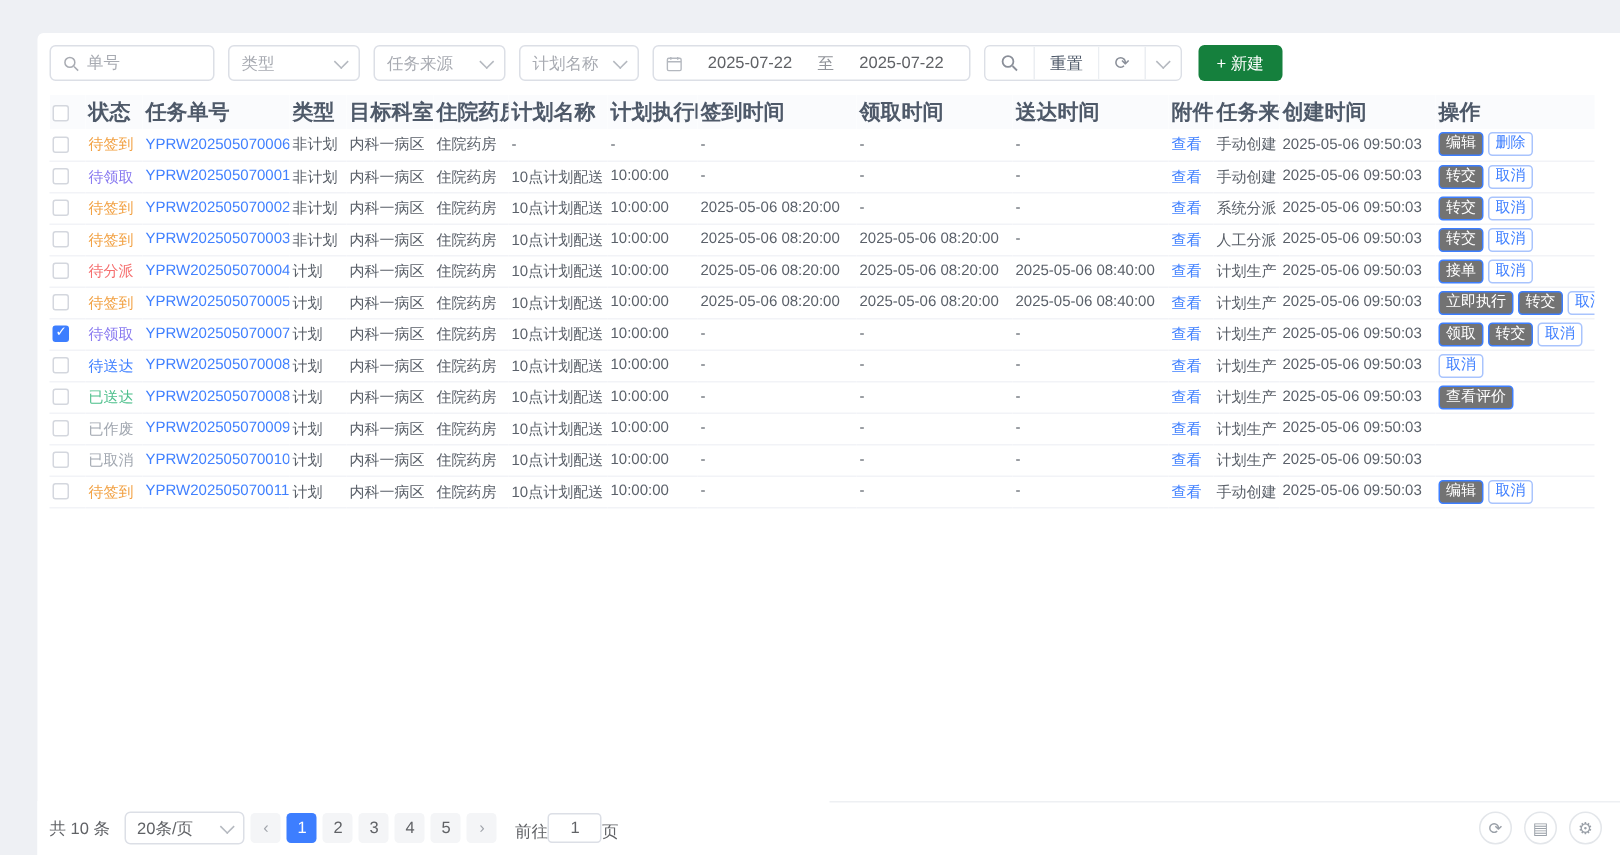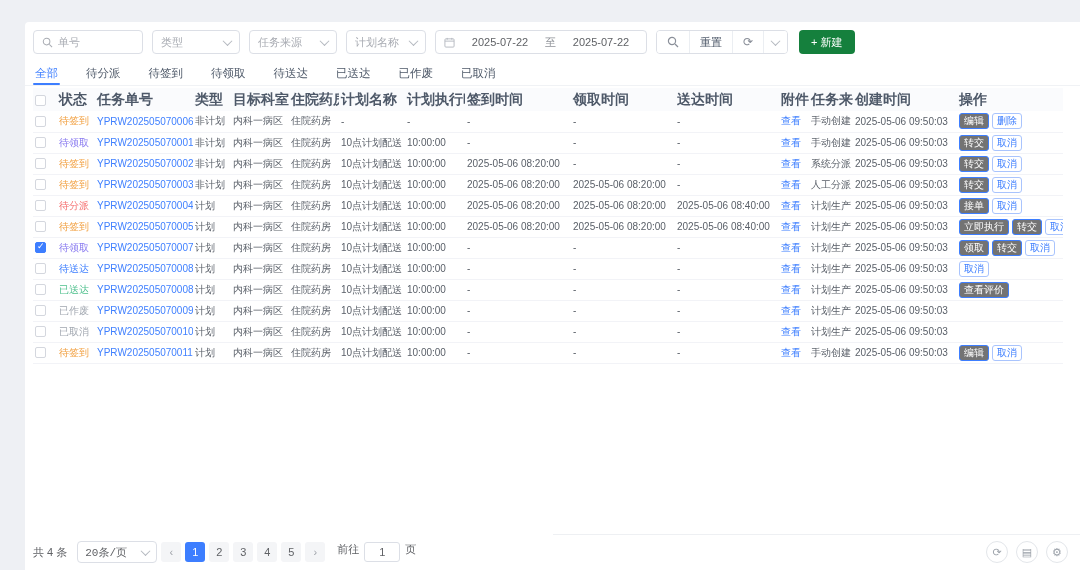--- a/index.html
+++ b/index.html
@@ -58,21 +58,21 @@
   
   .bottombar { position:absolute; left:0; right:0; bottom:0; height:36px; background:#fff; display:flex; align-items:center; padding:0 12px 0 8px; }
   .half-divider { position:absolute; top:0; left:50%; right:0; border-top:1px solid #eef0f3; }
   .pager { display:flex; align-items:center; gap:4px; font-size:11px; color:#606266; }
   .pager .total { margin-right:6px; }
   .sizesel { width:80px; height:22px; font-size:11px; color:#606266; padding:0 7px; }
   .pbtn { min-width:20px; height:20px; display:flex; align-items:center; justify-content:center; border-radius:3px; background:#f4f5f7; color:#606266; font-size:11px; cursor:pointer; border:none; font-family:"Liberation Sans",sans-serif; }
   .pbtn.page { background:#f4f5f7; }
   .pbtn.page.active { background:#3d7eff; color:#fff; }
   .pbtn.arrow { color:#a0a4ab; }
-  .goto { display:flex; align-items:flex-start; gap:5px; margin-left:8px; }
+  .goto { display:flex; align-items:flex-end; margin-left:8px; }
   .goto input { width:36px; height:20px; border:1px solid #dcdfe6; border-radius:3px; text-align:center; font-size:11px; color:#606266; outline:none; font-family:"Liberation Sans",sans-serif; }
   .cornerbtns { margin-left:auto; display:flex; gap:8px; }
   .circlebtn { width:22px; height:22px; border-radius:50%; border:1px solid #e3e6ea; background:#fff; color:#9aa0a8; font-size:11px; display:flex; align-items:center; justify-content:center; cursor:pointer; }
 
   svg.icon { flex:none; display:block; }
 </style>
 </head>
 <body>
 
 <div class="app">
@@ -122,30 +122,20 @@
         <button class="gbtn">
             <span class="glyph">⟳</span>
           </button>
         <button class="gbtn">
             <span class="chev"></span>
           </button>
       </div>
       <button class="btn-primary">+ 新建</button>
     </div>
 
-    <div class="statustabs" id="statusTabs">
-        <div class="stab active">全部</div>
-        <div class="stab">待分派</div>
-        <div class="stab">待签到</div>
-        <div class="stab">待领取</div>
-        <div class="stab">待送达</div>
-        <div class="stab">已送达</div>
-        <div class="stab">已作废</div>
-        <div class="stab">已取消</div>
-      </div>
 
     <div class="tablewrap">
       <table>
         <thead id="thead">
             <tr>
               <th class="col-cb" style="width: 24px;"><span class="checkbox"></span></th>
               <th style="width: 38px;">状态</th>
               <th style="width: 98px;">任务单号</th>
               <th style="width: 38px;">类型</th>
               <th style="width: 58px;">目标科室</th>
@@ -366,23 +356,23 @@
               <td>2025-05-06 09:50:03</td>
               <td><button class="abtn solid">编辑</button><button class="abtn outline">取消</button></td>
             </tr>
           </tbody>
       </table>
     </div>
 
     <div class="bottombar">
       <div class="half-divider"></div>
       <div class="pager">
-        <span class="total">共 4 条</span>
+        <span class="total">共 10 条</span>
         <div class="ctrl select sizesel">
-          <span style="color:#606266;font-family:Liberation Mono, monospace;">20条/页</span>
+          <span style="color:#606266;">20条/页</span>
           <span class="chev"></span>
         </div>
         <button class="pbtn arrow">‹</button>
         <span id="pageList" style="display:flex;gap:4px;">
             <button class="pbtn page active">1</button>
             <button class="pbtn page">2</button>
             <button class="pbtn page">3</button>
             <button class="pbtn page">4</button>
             <button class="pbtn page">5</button>
           </span>

